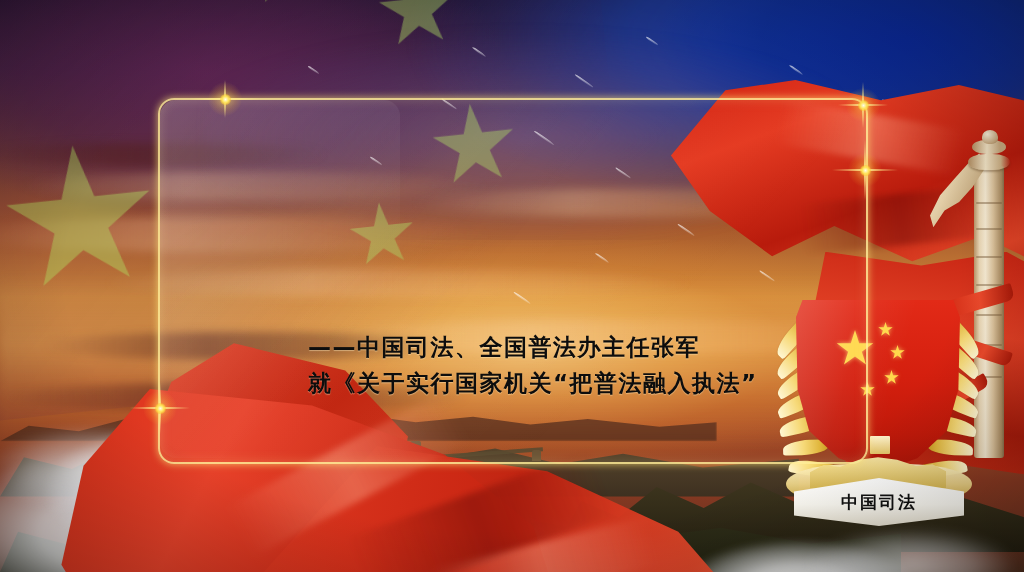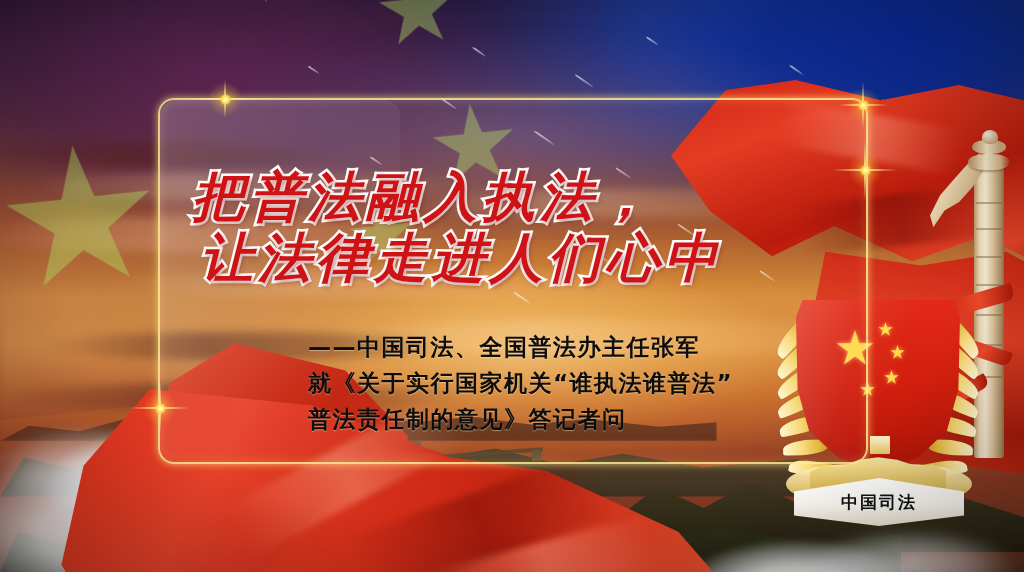--- a/index.html
+++ b/index.html
@@ -558,25 +558,20 @@
       <span class="vray"></span>
       <span class="core"></span>
   </div>
   <div class="sparkle" style="left:838px;top:82px;width:50px;height:46px;">
     <span class="halo"></span>
       <span class="hray"></span>
       <span class="vray"></span>
       <span class="core"></span>
   </div>
 
-  <div class="title-block">
-    <div class="title-line">把普法融入执法，</div>
-    <div class="title-line title-line-2">让法律走进人们心中</div>
-  </div>
 
   <div class="subtitle-block">
     <div class="sub-line">——中国司法、全国普法办主任张军</div>
-    <div class="sub-line">就《关于实行国家机关“谁执法谁普法”</div>
-    <div class="sub-line">普法责任制的意见》答记者问</div>
+    <div class="sub-line">就《关于实行国家机关“把普法融入执法”</div>
   </div>
 
   <div class="vignette"></div>
 </div>
 
 </body></html>

